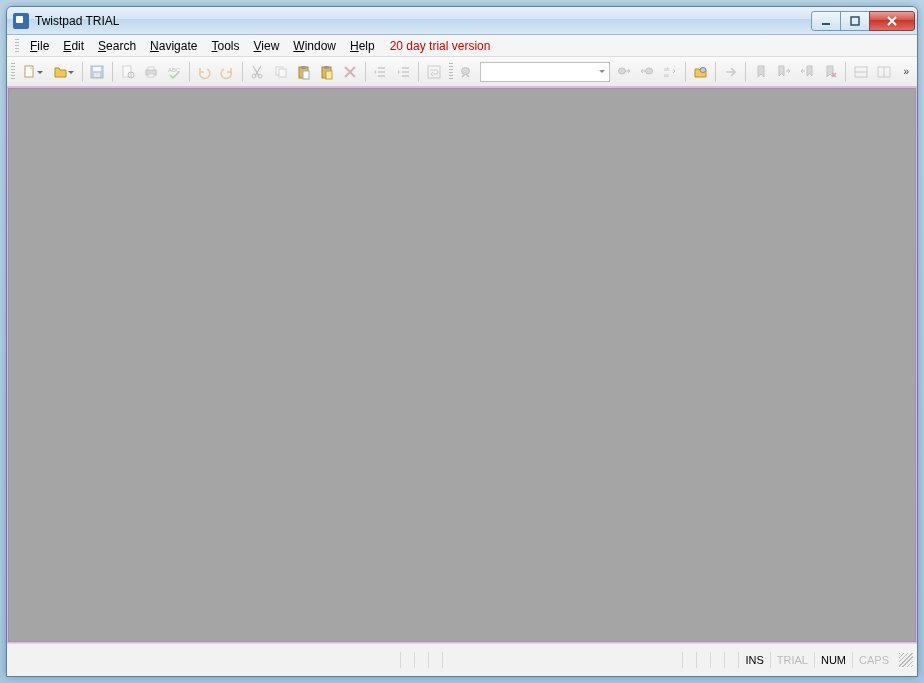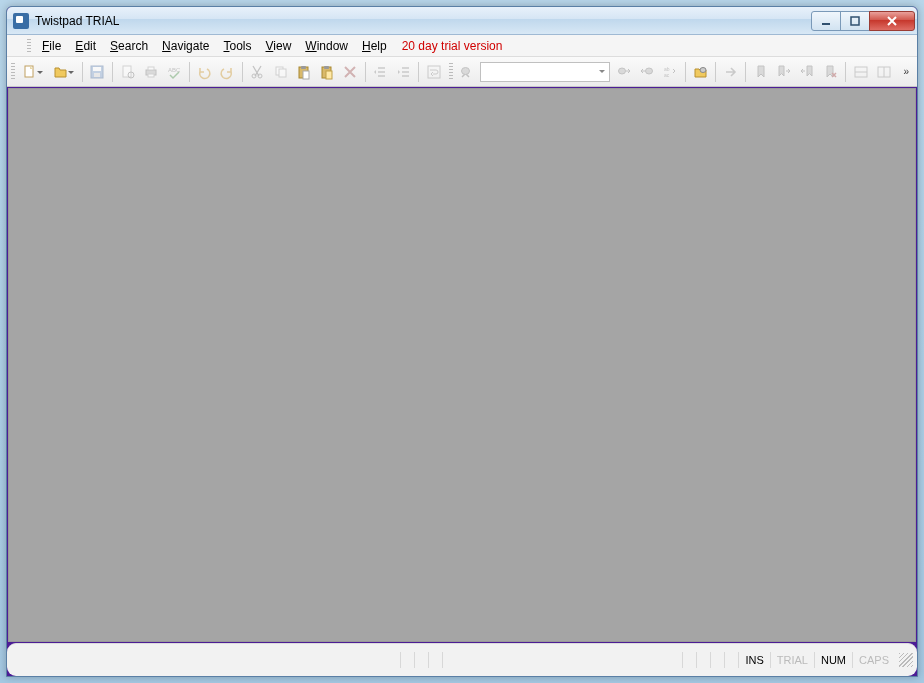--- a/index.html
+++ b/index.html
@@ -8,21 +8,21 @@
     font-size: 12px;
     background: linear-gradient(to bottom, #b8d6ea 0%, #a5c9e3 100%);
     width: 924px;
     height: 683px;
     overflow: hidden;
     padding: 6px;
   }
   .window {
     width: 100%;
     height: 100%;
-    background: #4c1d95;
+    background: #f0abfc;
     border: 1px solid #5a7fa5;
     border-radius: 6px 6px 0 0;
     overflow: hidden;
     display: flex;
     flex-direction: column;
     box-shadow: 0 0 8px rgba(0,0,0,0.25);
   }
   .titlebar {
     height: 28px;
     background: linear-gradient(to bottom, #e8f1fa 0%, #d5e5f4 45%, #c0d8ed 46%, #d8e8f5 100%);
@@ -64,21 +64,21 @@
     border-color: #9a3b33;
     border-top-right-radius: 3px; border-bottom-right-radius: 3px;
   }
   .winbtn svg { display:block; }
   .menubar {
     height: 22px;
     background: #f5f5f5;
     border-bottom: 1px solid #ddd;
     display: flex;
     align-items: center;
-    padding: 0 20px;
+    padding: 0 8px;
   }
   .menubar .grip {
     width: 4px; height: 14px;
     margin-right: 4px;
     background: repeating-linear-gradient(to bottom, #bbb 0, #bbb 1px, transparent 1px, transparent 3px);
   }
   .menu-item {
     padding: 2px 7px;
     color: #000;
     cursor: default;
@@ -153,21 +153,20 @@
   }
   .statusbar {
     height: 31px;
     background: #f2f2f2;
     border-top: 1px solid #ddd;
     display: flex;
     align-items: center;
     font-size: 11px;
     color: #555;
     padding: 16px 4px;
-    border-radius: 9px;
   }
   .statusbar .flexsp { flex:1; }
   .status-cell {
     padding: 0 6px;
     border-left: 1px solid #d8d8d8;
     height: 16px;
     display:flex; align-items:center;
   }
   .status-cell.empty { width: 14px; padding:0;}
   .status-cell.dim { color: #bbb; }

